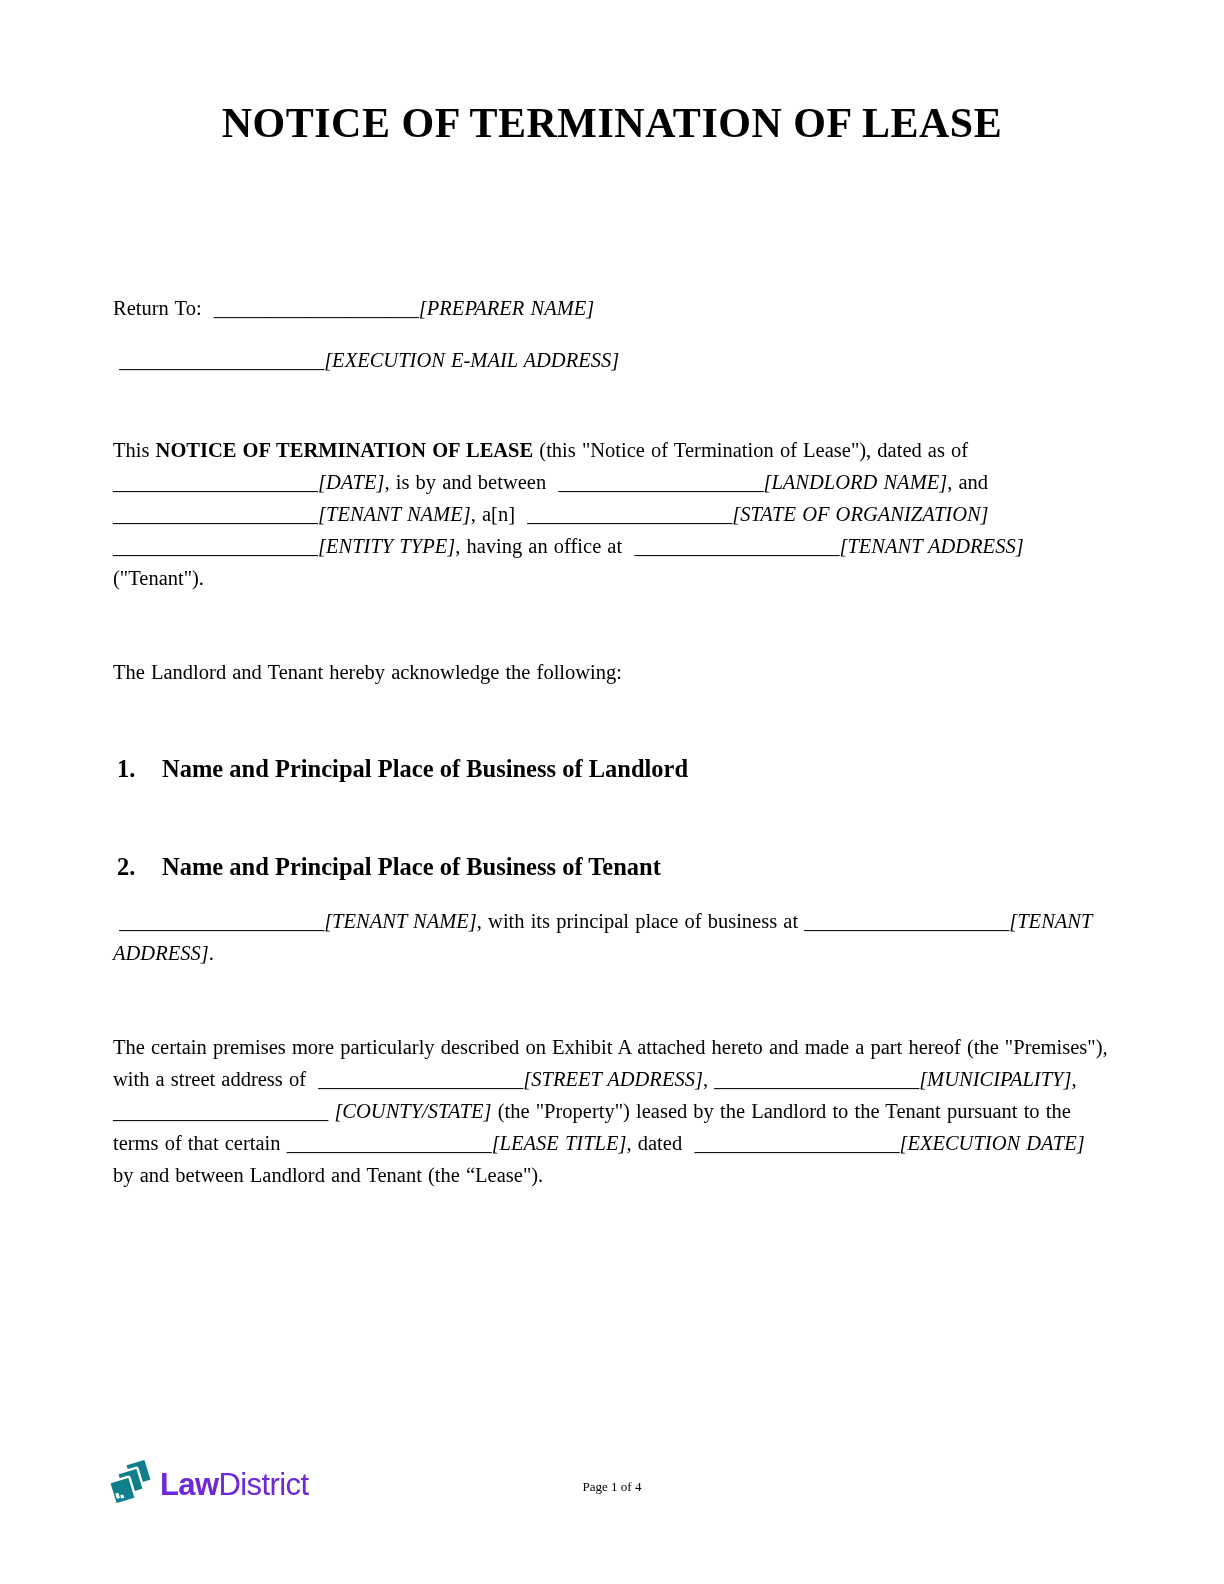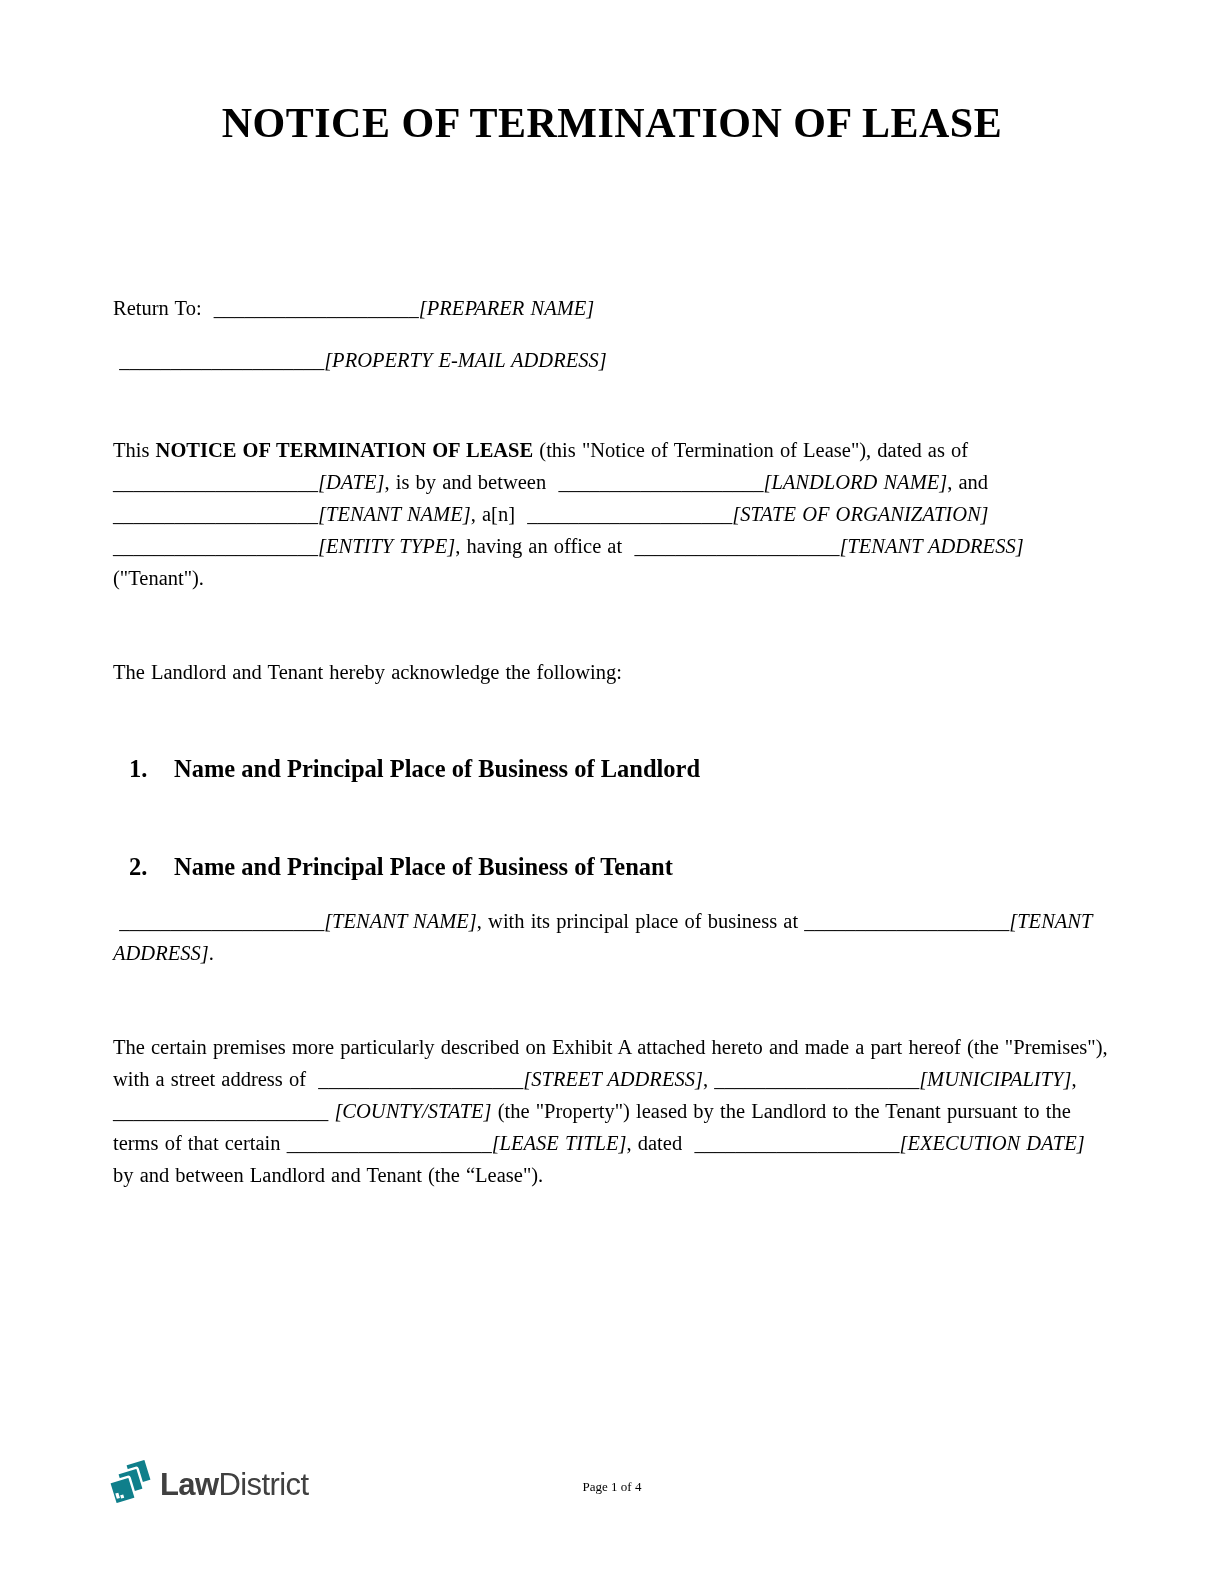--- a/index.html
+++ b/index.html
@@ -13,53 +13,53 @@
     font-size:42px;font-weight:bold;line-height:58px;letter-spacing:0.5px;white-space:nowrap;
   }
   .par,.field{
     margin:0;font-size:20.5px;line-height:32px;white-space:pre-wrap;word-spacing:1px;
   }
   .fields{margin-top:140px;}
   .field{margin-bottom:20px;}
   .intro{margin-top:58px;}
   .ack{margin-top:62px;}
   .sec-h{
-    margin:16px;font-size:24.5px;font-weight:bold;line-height:34px;white-space:nowrap;
+    margin:4px;font-size:24.5px;font-weight:bold;line-height:34px;white-space:nowrap;
   }
   .sec-h .num{display:inline-block;width:45px;}
   .sec-1{margin-top:64px;}
   .sec-2{margin-top:64px;}
   .sec-3{margin-top:62px;}
   .sec-body{margin-top:21px;}
   .run-b{font-weight:bold;}
   .run-i{font-style:italic;}
   .footer{position:absolute;left:0;right:0;top:1455px;height:80px;}
   .brand{position:absolute;left:107px;top:5px;display:flex;align-items:center;}
   .brand-icon{display:block;margin-right:7px;}
   .brand-text{
     font-family:"Liberation Sans","DejaVu Sans",sans-serif;
-    font-size:31px;color:#404040;letter-spacing:-0.6px;line-height:46px;
+    font-size:31px;color:#6d28d9;letter-spacing:-0.6px;line-height:46px;
   }
   .brand-law{font-weight:bold;}
   .brand-district{font-weight:400;}
   .pagenum{
     position:absolute;left:0;right:0;top:16px;text-align:center;
     font-size:13px;line-height:32px;
   }
 </style>
 </head>
 <body>
 
 <div class="page">
 
   <h1 class="doc-title">NOTICE OF TERMINATION OF LEASE</h1>
 
   <div class="fields">
     <p class="field"><span class="run-r">Return To:  </span><span class="run-r">____________________</span><span class="run-i">[PREPARER NAME]</span></p>
-    <p class="field"><span class="run-r"> </span><span class="run-r">____________________</span><span class="run-i">[PROPERTY E-MAIL ADDRESS]</span></p>
+    <p class="field"><span class="run-r"> </span><span class="run-r">____________________</span><span class="run-i">[EXECUTION E-MAIL ADDRESS]</span></p>
   </div>
 
   <p class="par intro"><span class="run-r">This </span><span class="run-b">NOTICE OF TERMINATION OF LEASE</span><span class="run-r"> (this "Notice of Termination of Lease"), dated as of </span><span class="run-r">____________________</span><span class="run-i">[DATE]</span><span class="run-r">, is by and between  </span><span class="run-r">____________________</span><span class="run-i">[LANDLORD NAME]</span><span class="run-r">, and </span><span class="run-r">____________________</span><span class="run-i">[TENANT NAME]</span><span class="run-r">, a[n]  </span><span class="run-r">____________________</span><span class="run-i">[STATE OF ORGANIZATION]</span><span class="run-r"> </span><span class="run-r">____________________</span><span class="run-i">[ENTITY TYPE]</span><span class="run-r">, having an office at  </span><span class="run-r">____________________</span><span class="run-i">[TENANT ADDRESS]</span><span class="run-r"> ("Tenant").</span></p>
 
   <p class="par ack">The Landlord and Tenant hereby acknowledge the following:</p>
 
   <div class="sec-1">
     <h2 class="sec-h"><span class="num">1.</span><span>Name and Principal Place of Business of Landlord</span></h2>
   </div>
 

